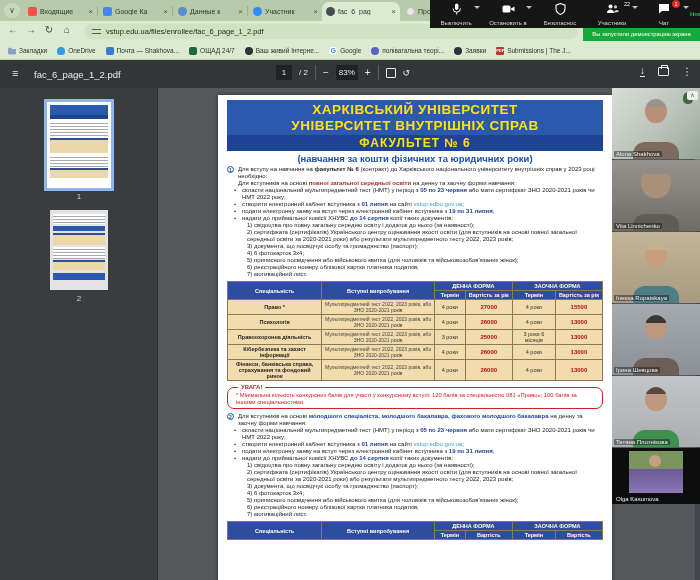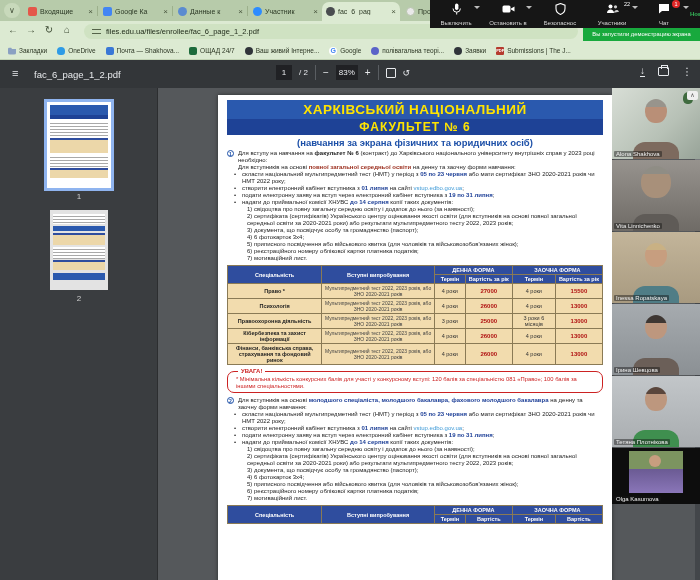--- a/index.html
+++ b/index.html
@@ -212,21 +212,21 @@
     </div>
   </div>
 
   <div id="navbar">
     <span class="navico" style="left:6px">←</span>
     <span class="navico" style="left:24px">→</span>
     <span class="navico" style="left:42px">↻</span>
     <span class="navico" style="left:60px">⌂</span>
     <div id="urlpill">
       <span class="tuneico"></span>
-      <span id="urltext">files.edu.ua/files/enrollee/fac_6_page_1_2.pdf</span>
+      <span id="urltext">vstup.edu.ua/files/enrollee/fac_6_page_1_2.pdf</span>
     </div>
   </div>
 
   <div id="bookmarksbar">
     <span class="bm">
         <span class="bmi i-folder"></span>
         <span class="bml">Закладки</span>
       </span>
     <span class="bm">
         <span class="bmi i-cloud"></span>
@@ -309,26 +309,27 @@
         <div class="mtan" style="height:10px;margin-top:1px"></div>
             <div class="mband" style="height:7px;margin-top:3px"></div>
           </div>
       </div>
       <div class="thumblabel" style="left:50px;top:206px;width:58px">2</div>
     </div>
   </div>
 
   <div id="page">
     <div class="band1">
-      <div>ХАРКІВСЬКИЙ НАЦІОНАЛЬНИЙ</div>
+      <div>ХАРКІВСЬКИЙ УНІВЕРСИТЕТ</div>
+      <div>УНІВЕРСИТЕТ ВНУТРІШНІХ СПРАВ</div>
     </div>
     <div class="band2">
       <div>ФАКУЛЬТЕТ № 6</div>
     </div>
-    <div class="subtitle">(навчання за экрана фізичних та юридичних осіб)</div>
+    <div class="subtitle">(навчання за кошти фізичних та юридичних роки)</div>
 
     <div class="doctext para">
       <span class="circnum">1</span>
       <span>Для вступу на навчання на </span><span class="bold">факультет № 6</span><span> (контракт) до Харківського національного університету внутрішніх справ у 2023 році необхідно:</span>
       <div><span>Для вступників на основі </span><span class="maroon">повної загальної середньої освіти</span><span> на денну та заочну форми навчання:</span></div>
     </div>
     <div class="doctext">
       <div class="bullet"><span>скласти національний мультипредметний тест (НМТ) у період з </span><span class="dateb">05 по 23 червня</span><span> або мати сертифікат ЗНО 2020-2021 років чи НМТ 2022 року;</span></div>
       <div class="bullet"><span>створити електронний кабінет вступника з </span><span class="dateb">01 липня</span><span> на сайті </span><span class="linkb">vstup.edbo.gov.ua</span><span>;</span></div>
       <div class="bullet"><span>подати електронну заяву на вступ через електронний кабінет вступника з </span><span class="dateb">19 по 31 липня</span><span>;</span></div>

